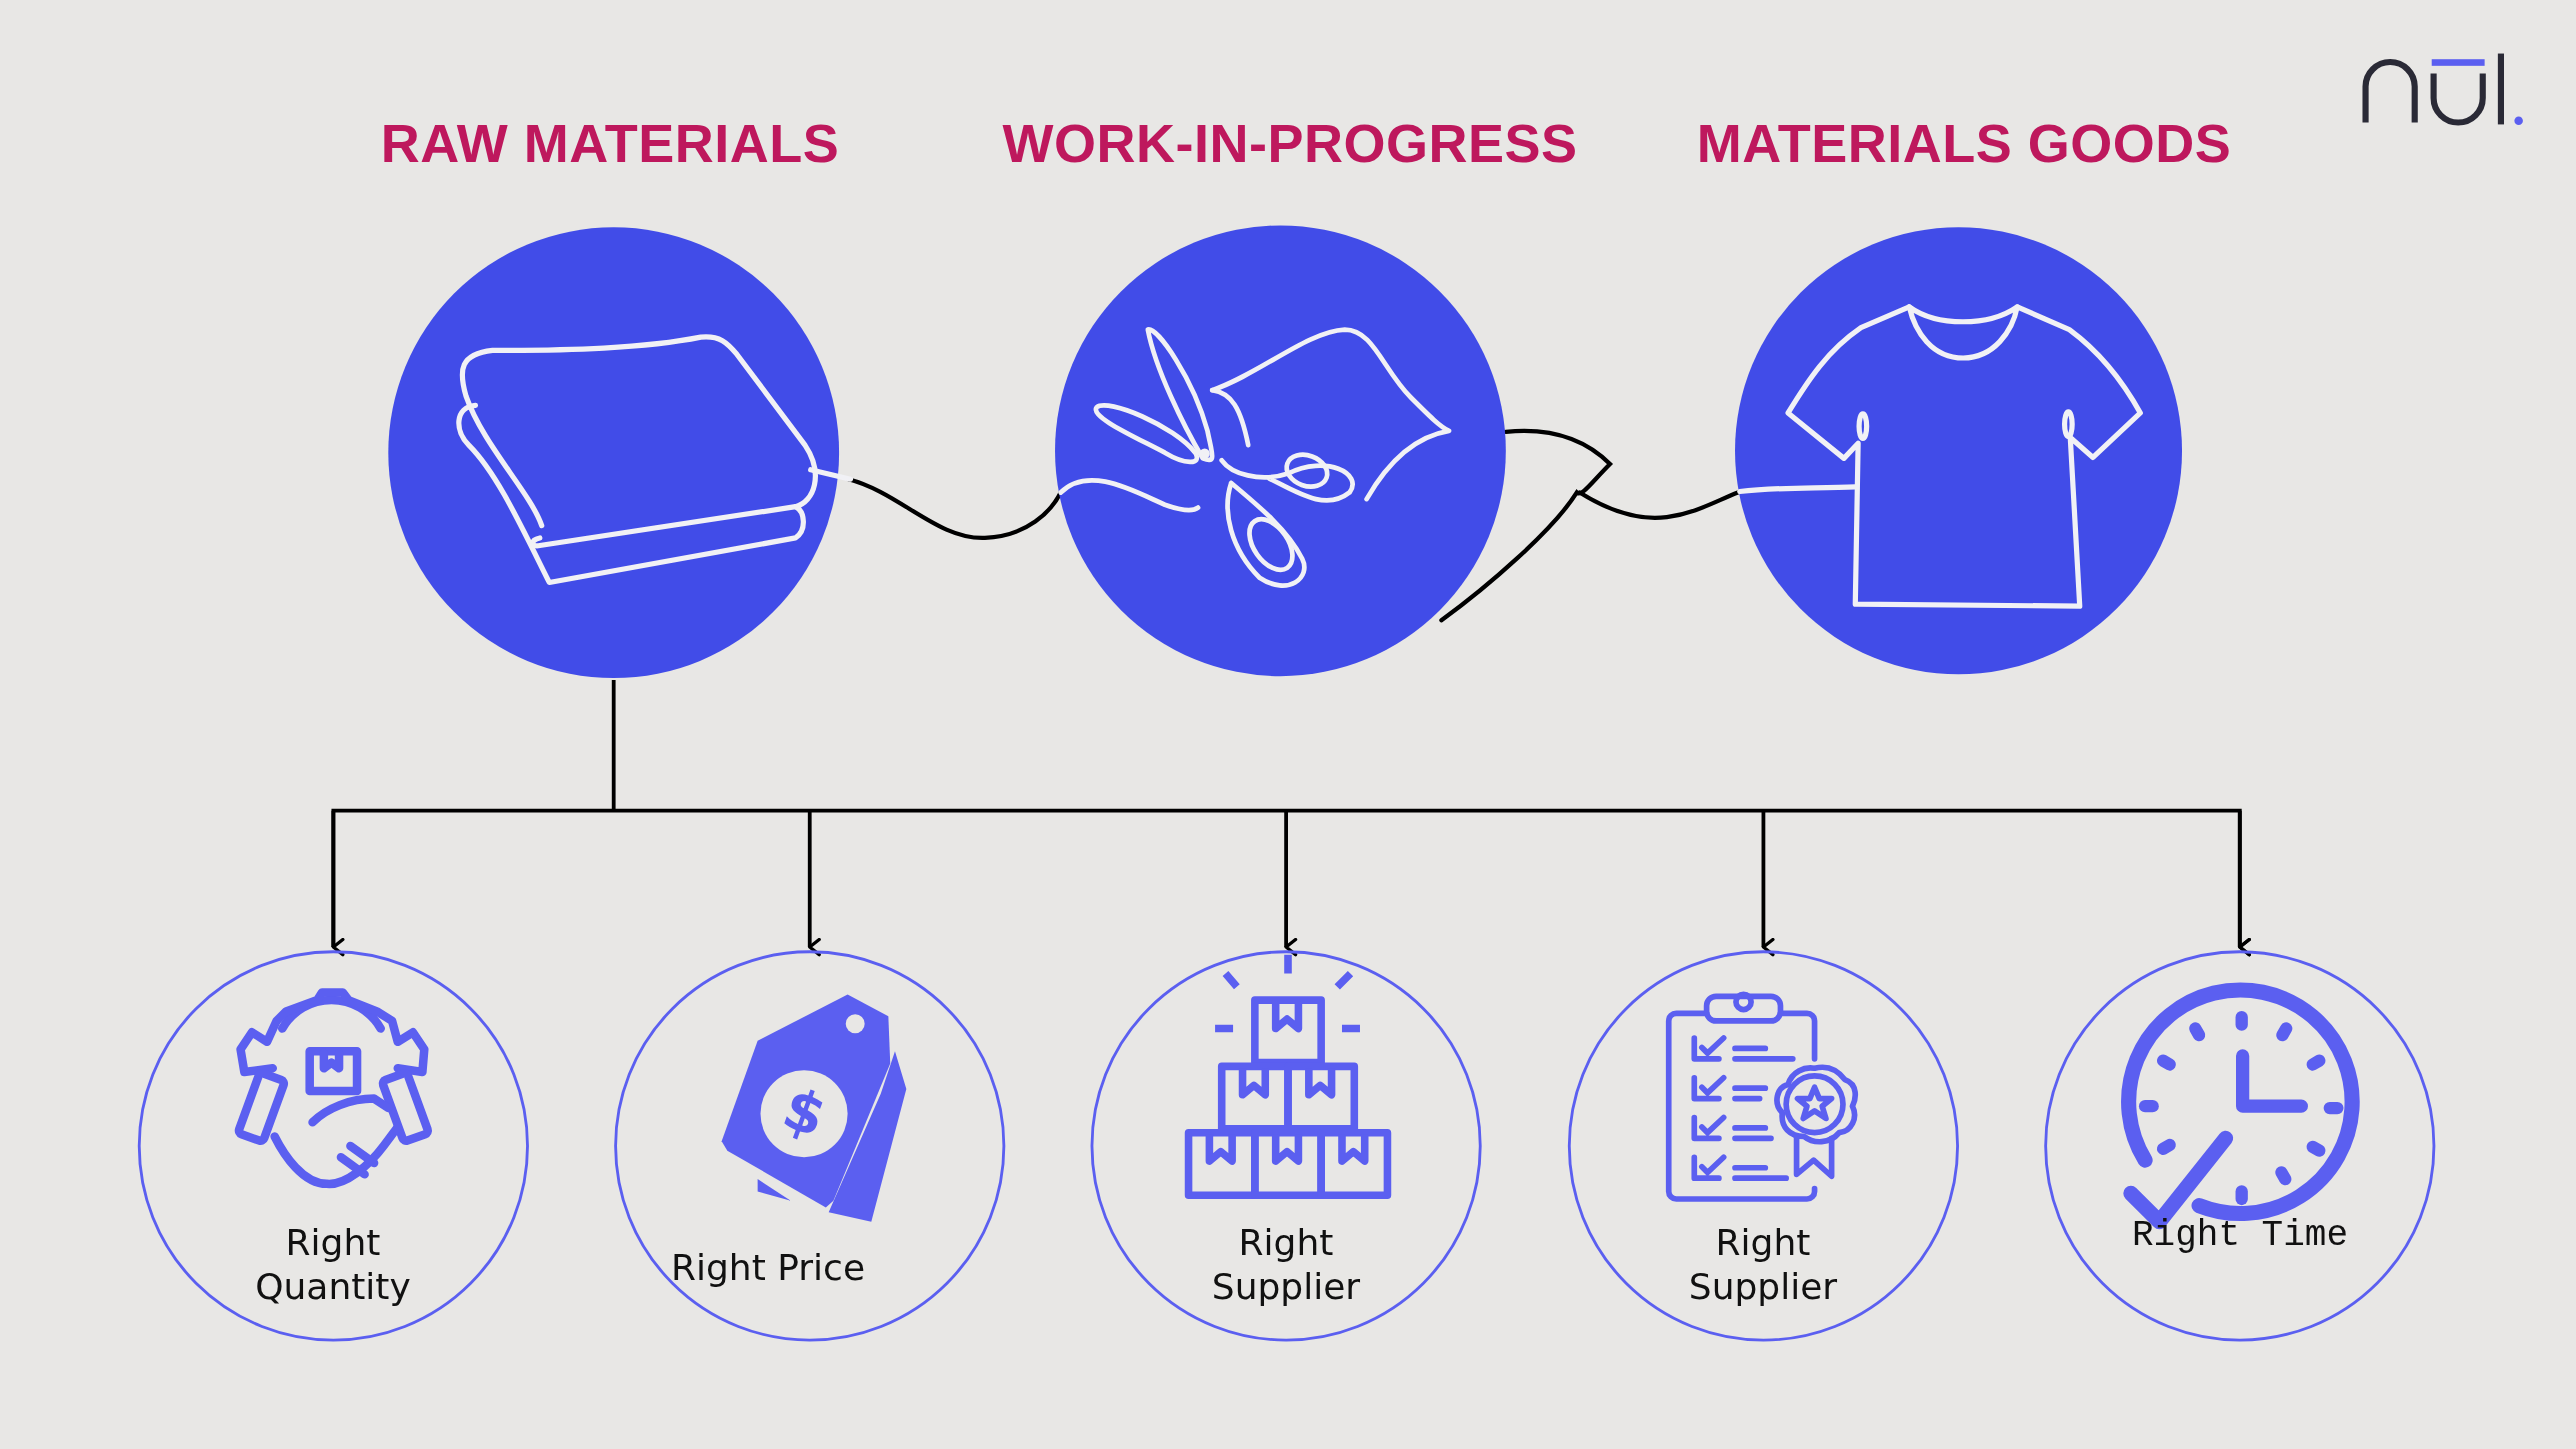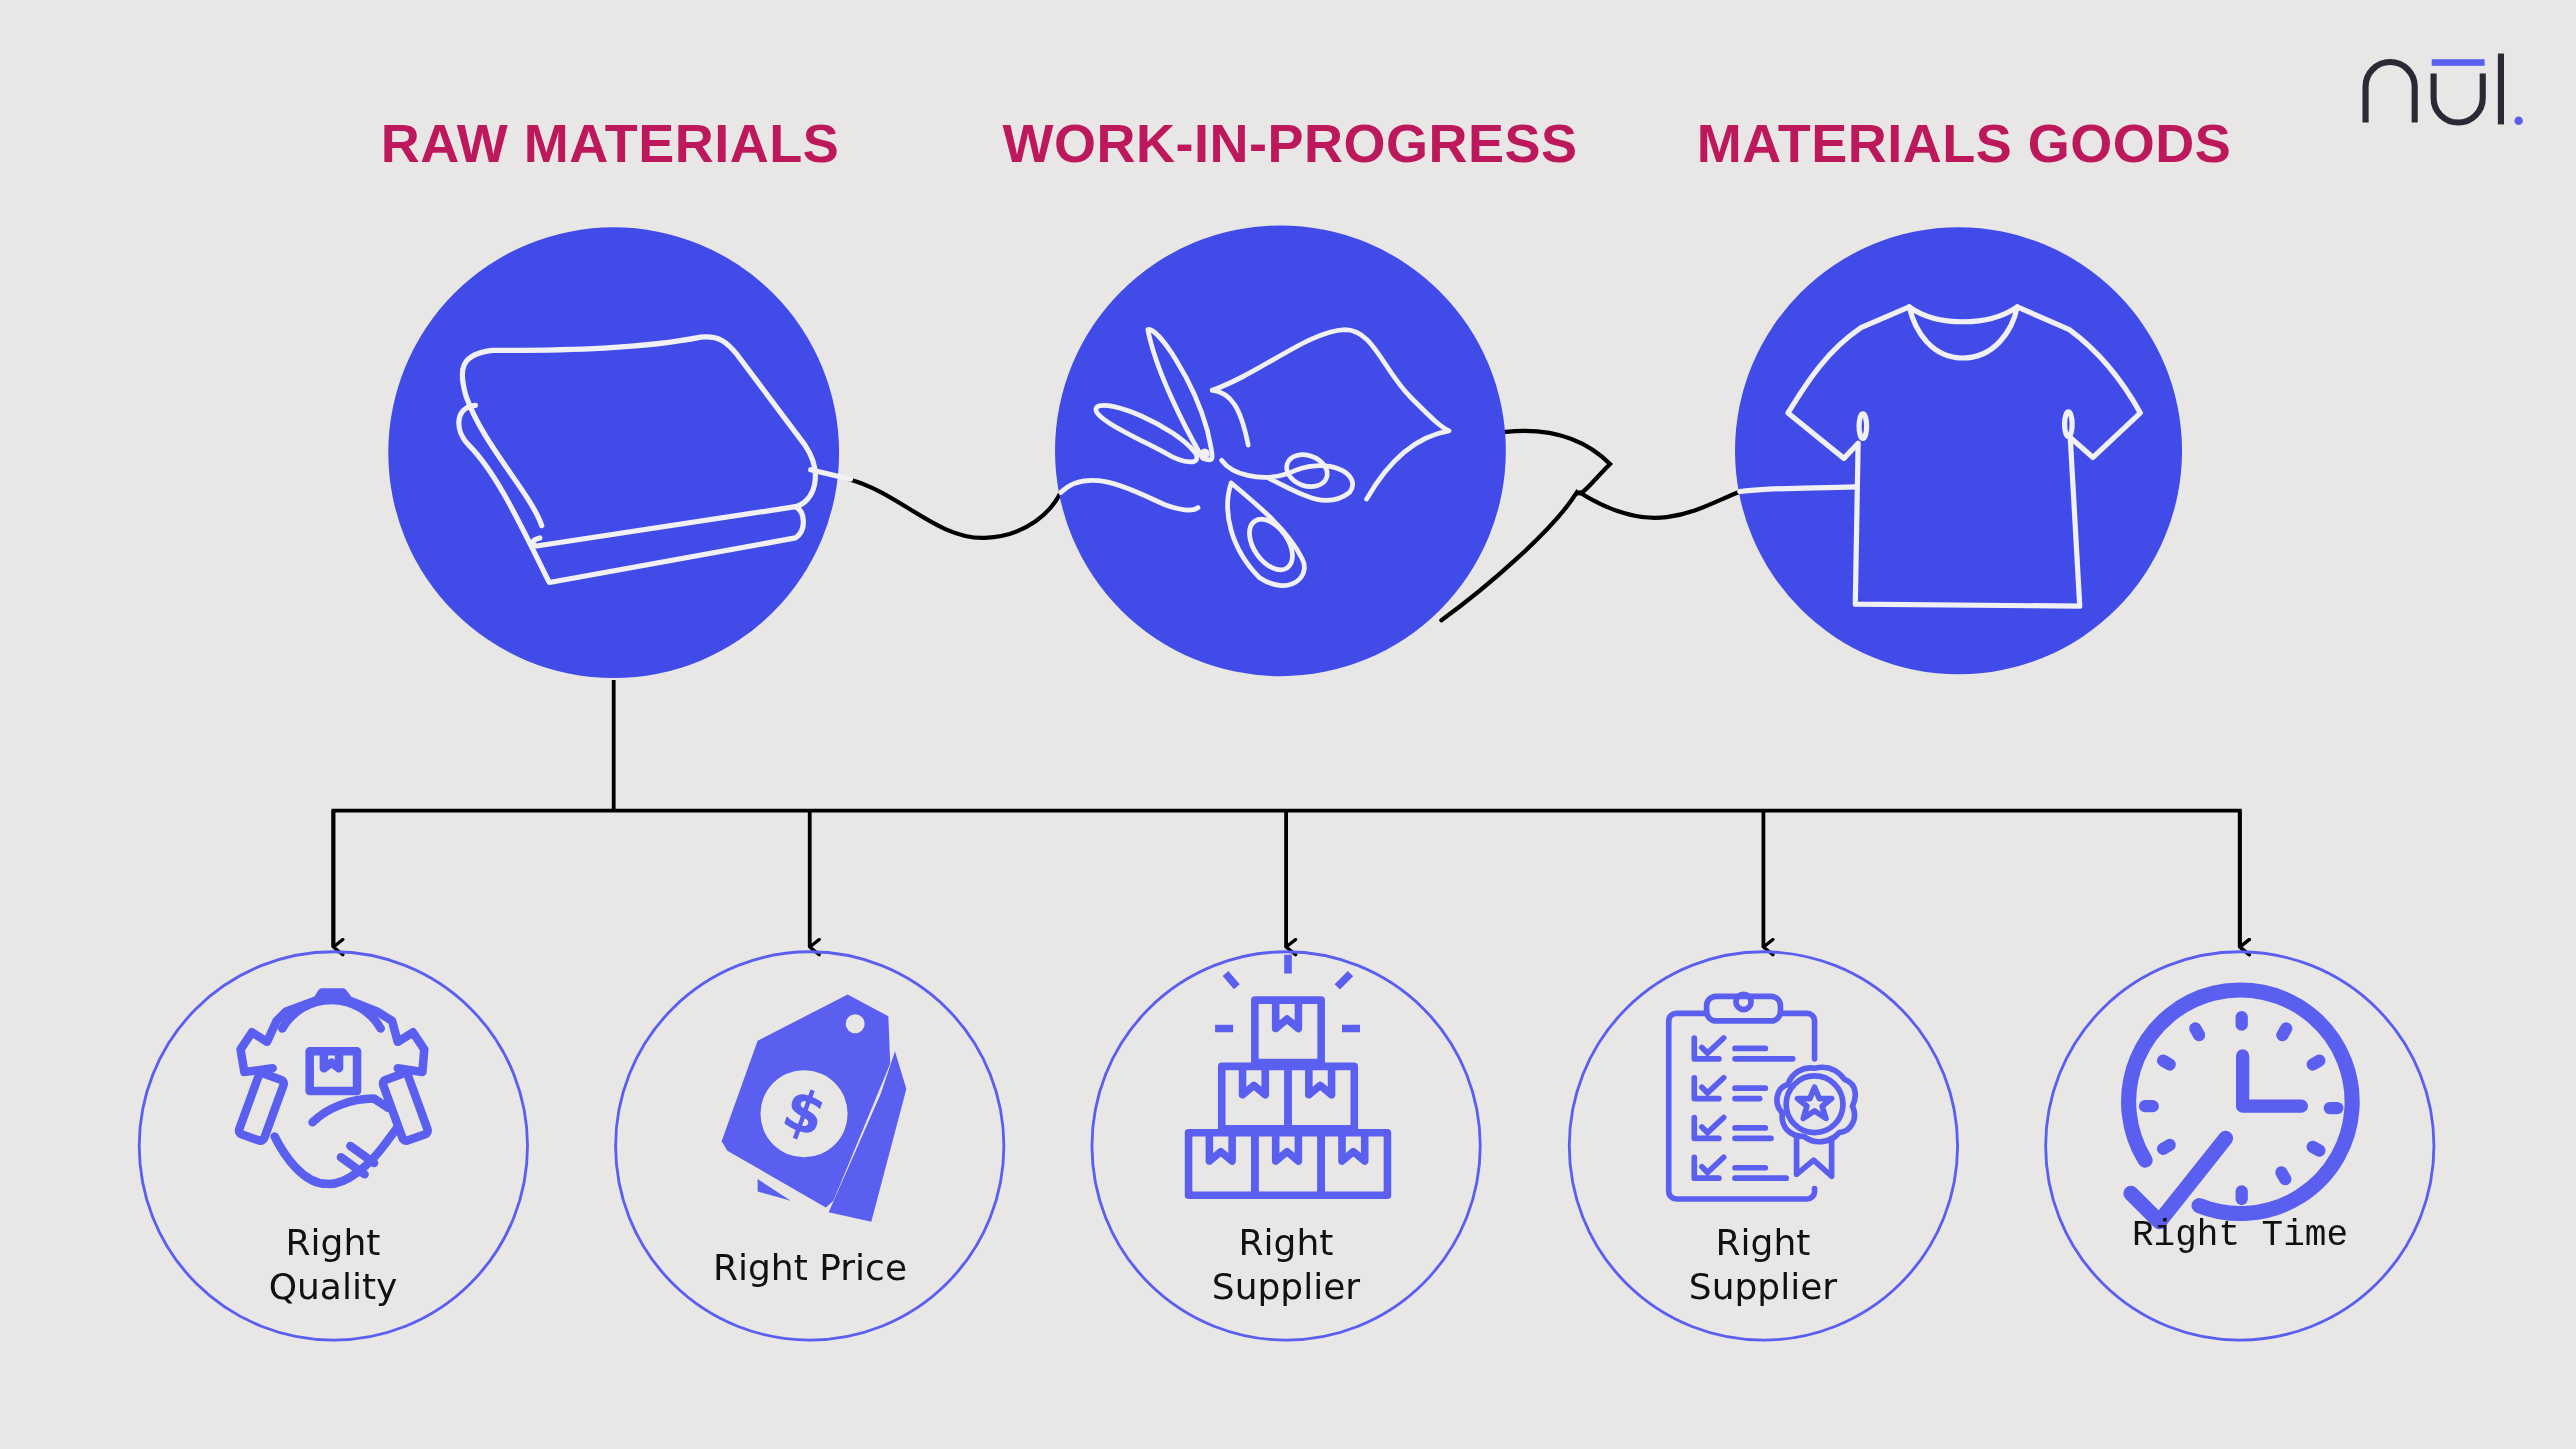--- a/index.html
+++ b/index.html
@@ -197,23 +197,23 @@
         <path d="M2284 1213 L2291 1209"></path>
         <path d="M2449 1215 L2442 1211"></path>
         <path d="M2413 1245 L2409 1238"></path>
       </g>
     </g>
   </g>
 </svg>
 
 <div class="label" style="left:333px; top:1221px;">
   <div>Right</div>
-  <div>Quality</div>
-</div>
-<div class="label" style="left:810px; top:1246px;text-align:right;">
+  <div>Quantity</div>
+</div>
+<div class="label" style="left:768px; top:1246px;text-align:right;">
   <div>Right Price</div>
 </div>
 <div class="label" style="left:1286px; top:1221px;">
   <div>Right</div>
   <div>Supplier</div>
 </div>
 <div class="label" style="left:1763px; top:1221px;">
   <div>Right</div>
   <div>Supplier</div>
 </div>

